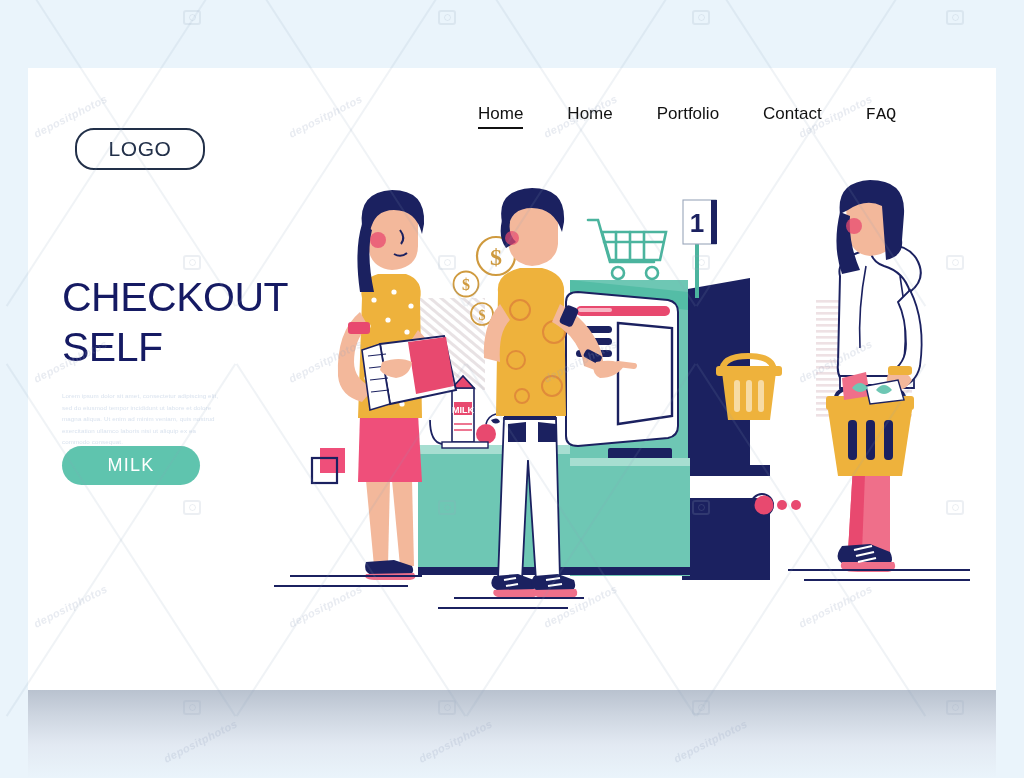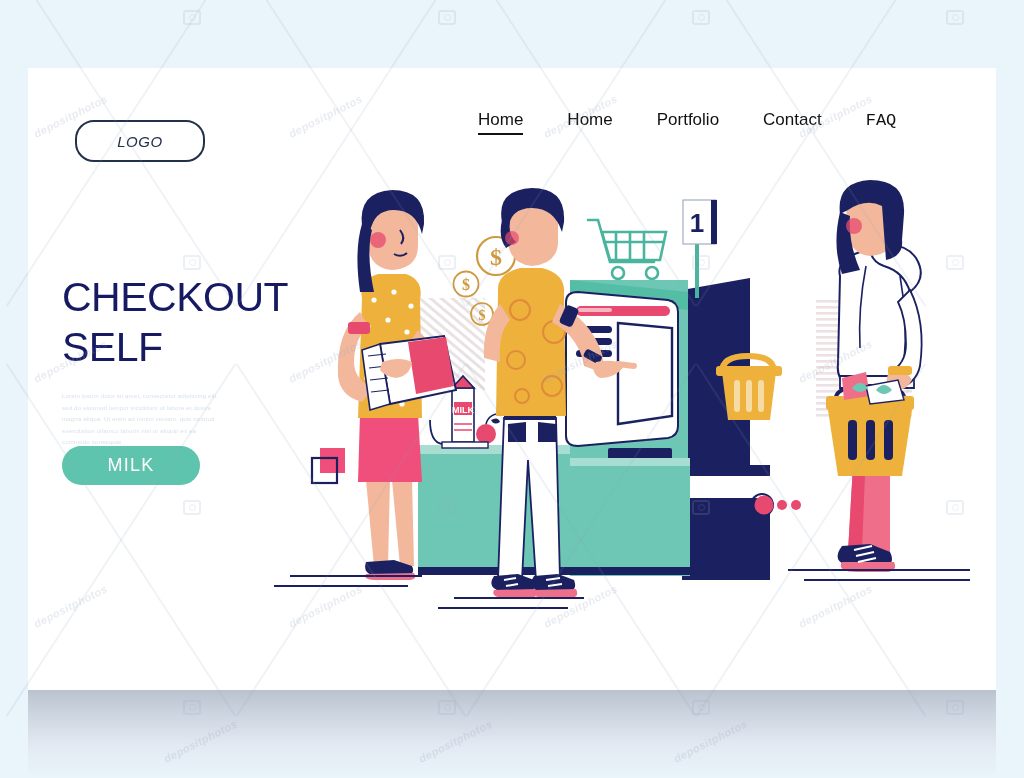--- a/index.html
+++ b/index.html
@@ -22,26 +22,26 @@
     position:absolute;left:28px;top:68px;width:968px;height:622px;
     background:#ffffff;z-index:5;
   }
   .reflection{
     position:absolute;left:28px;top:690px;width:968px;height:88px;z-index:4;
     background:linear-gradient(180deg,#b9c2cf 0%,#cdd5e0 28%,#e2e9f2 62%,#eaf4fb 100%);
   }
 
   
   .logo{
-    position:absolute;left:75px;top:120px;width:126px;height:38px;
+    position:absolute;left:75px;top:128px;width:126px;height:38px;
     border:2.5px solid #223049;border-radius:19px;
     display:flex;align-items:center;justify-content:center;
-    color:#223049;font-size:15px;letter-spacing:.6px;z-index:10;font-style:italic;
-  }
-  .nav{position:absolute;left:478px;top:110px;display:flex;align-items:baseline;gap:0;z-index:10;}
+    color:#223049;font-size:21px;letter-spacing:.6px;z-index:10;
+  }
+  .nav{position:absolute;left:478px;top:104px;display:flex;align-items:baseline;gap:0;z-index:10;}
   .nav a{
     color:#111111;font-size:17px;text-decoration:none;margin-right:44px;white-space:nowrap;
   }
   .nav a:last-child{margin-right:0;font-family:Liberation Mono, monospace;}
   .nav a.active{border-bottom:2.5px solid #111;padding-bottom:3px;}
 
   
   .headline{
     position:absolute;left:62px;top:272px;z-index:10;
     color:#151a63;font-size:41px;line-height:1.22;letter-spacing:-.5px;

